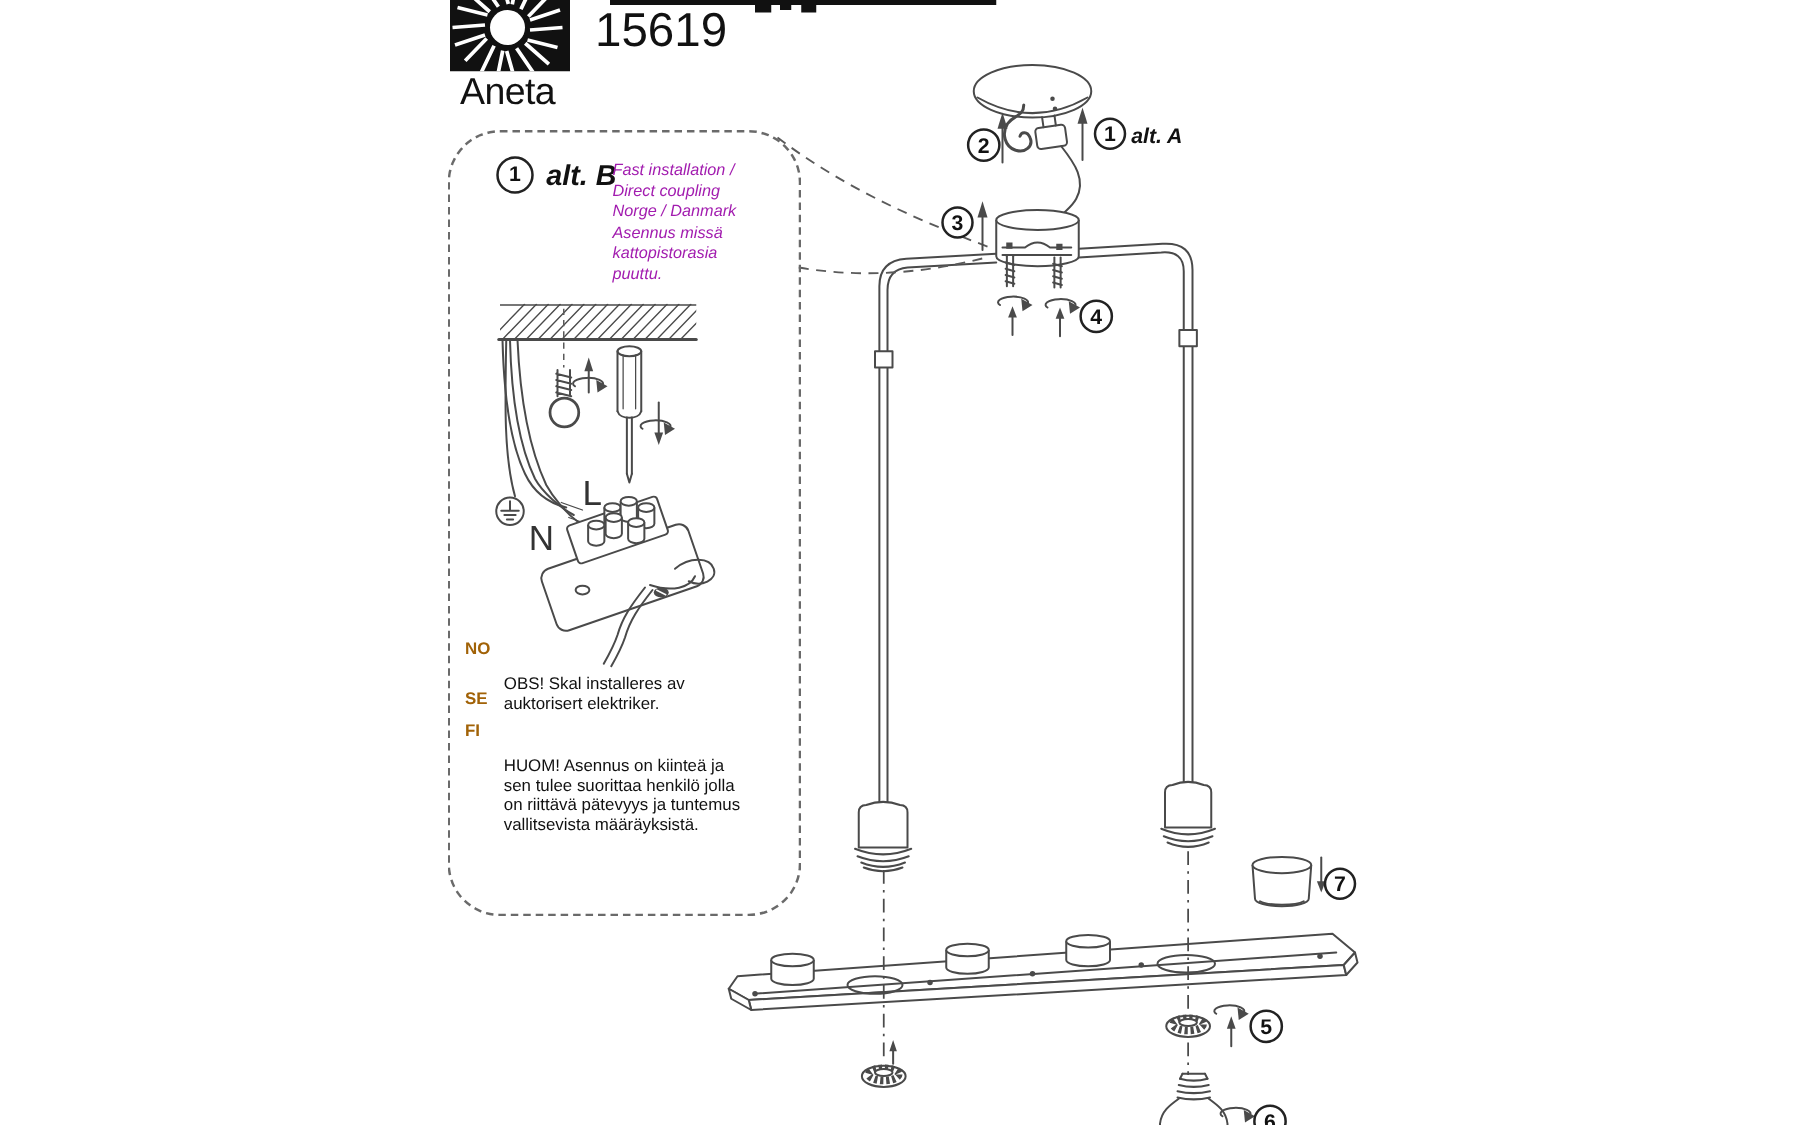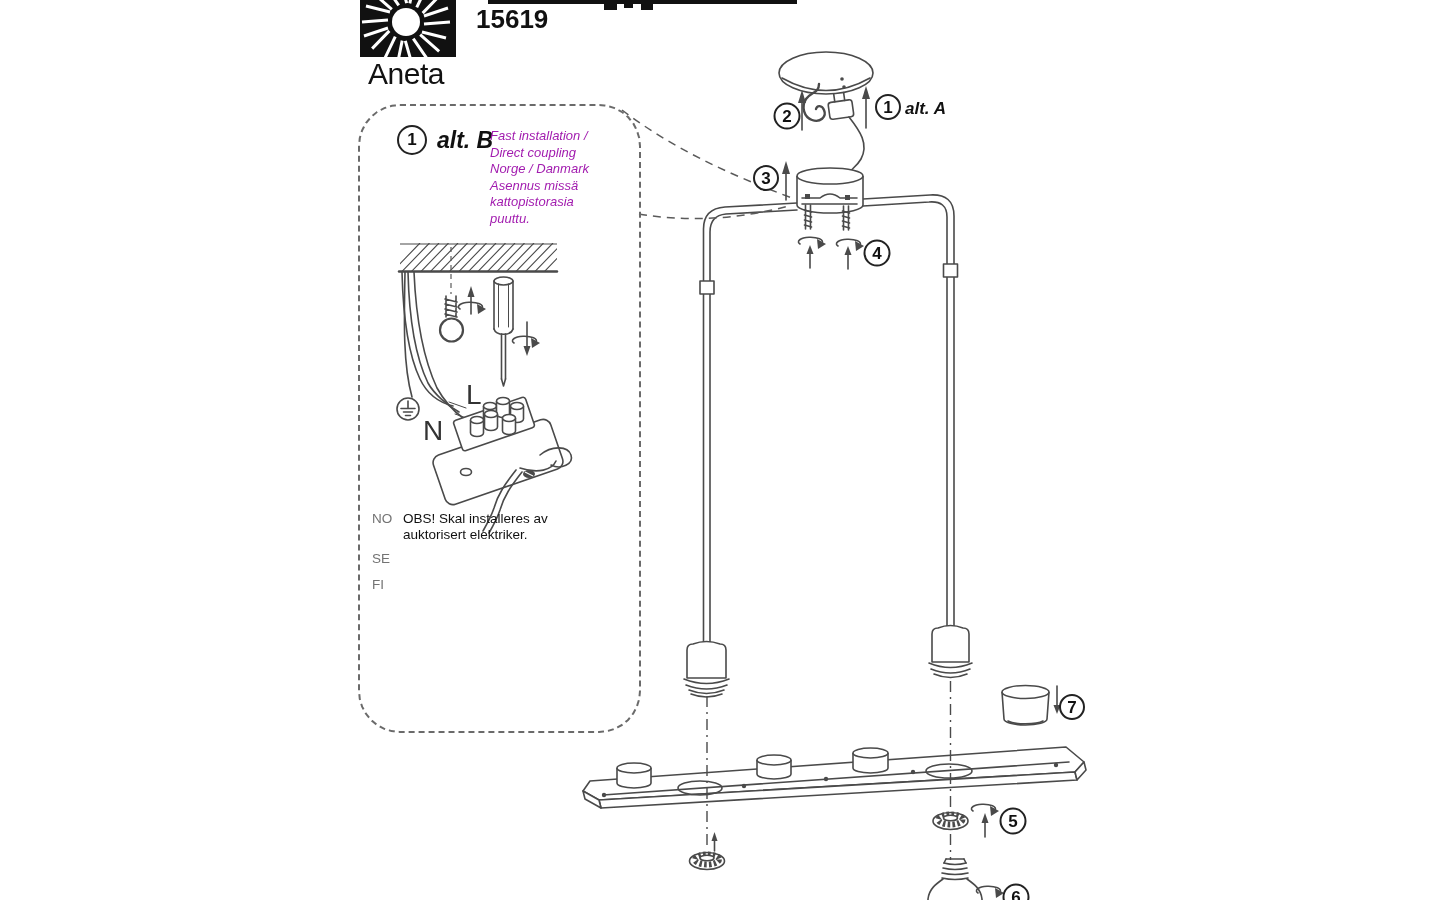--- a/index.html
+++ b/index.html
@@ -1,32 +1,32 @@
 <!DOCTYPE html>
 <html><head>
 <meta charset="utf-8">
 <style>
   html,body{margin:0;padding:0;background:#fff;}
   .page{position:relative;width:1440px;height:900px;background:#fff;overflow:hidden;
         font-family:"Liberation Sans",sans-serif;color:#1a1a1a;}
   .abs{position:absolute;}
   .brand-word{left:356px;top:57px;width:100px;text-align:center;font-weight:normal;
               font-size:30px;letter-spacing:-0.5px;color:#111;}
-  .model-number{left:476px;top:4px;font-weight:bold;font-size:26px;color:#111;}
+  .model-number{left:476px;top:4px;font-weight:normal;font-size:38px;color:#111;}
   .inst-box{left:358px;top:104px;width:279px;height:625px;border:2px dashed #6a6a6a;
             border-radius:42px;}
   .step1-circle{left:397px;top:125px;width:26px;height:26px;border:2.5px solid #222;
                 border-radius:50%;font-weight:bold;font-size:17px;line-height:26px;
                 text-align:center;color:#111;}
   .altb{left:437px;top:127px;font-style:italic;font-weight:bold;font-size:23px;color:#111;}
   .desc{left:490px;top:128px;font-style:italic;font-size:13px;line-height:16.5px;
         color:#a21caf;white-space:pre-line;}
   .lang-row{left:372px;display:flex;}
-  .lang-code{width:31px;font-size:13.5px;line-height:15.6px;color:#737373;}
-  .lang-text{width:232px;font-size:13.5px;line-height:15.6px;color:#111;white-space:pre-line;}
+  .lang-code{width:31px;font-size:13.5px;line-height:15.6px;color:#a16207;font-weight:bold;}
+  .lang-text{width:232px;font-size:13.5px;line-height:15.6px;color:#111;white-space:pre-line;margin-top:28px;}
   svg.art{position:absolute;left:0;top:0;}
   .ln{fill:none;stroke:#4a4a4a;stroke-width:1.6;stroke-linecap:round;stroke-linejoin:round;}
   .ln2{fill:none;stroke:#4a4a4a;stroke-width:2.4;stroke-linecap:round;}
   .lnt{fill:none;stroke:#4a4a4a;stroke-width:1.1;}
   .fw{fill:#fff;stroke:#4a4a4a;stroke-width:1.6;stroke-linejoin:round;}
   .fd{fill:#4a4a4a;stroke:none;}
   .dd{fill:none;stroke:#4a4a4a;stroke-width:1.4;stroke-dasharray:11 5 2 5;}
   .ds{fill:none;stroke:#5a5a5a;stroke-width:1.5;stroke-dasharray:8 6;}
   .dsf{fill:none;stroke:#5a5a5a;stroke-width:1.2;stroke-dasharray:5 4;}
   .badge-c{fill:#fff;stroke:#222;stroke-width:2;}
@@ -350,15 +350,19 @@
   <div class="abs lang-row" style="top:511px;">
     <div class="lang-code">NO</div>
     <div class="lang-text">OBS! Skal installeres av
 auktorisert elektriker.</div>
   </div>
   <div class="abs lang-row" style="top:551px;align-items:flex-end;">
     <div class="lang-code">SE</div>
   </div>
   <div class="abs lang-row" style="top:577px;">
     <div class="lang-code">FI</div>
+    <div class="lang-text">HUOM! Asennus on kiinteä ja
+sen tulee suorittaa henkilö jolla
+on riittävä pätevyys ja tuntemus
+vallitsevista määräyksistä.</div>
   </div>
 
 </div>
 
 </body></html>

